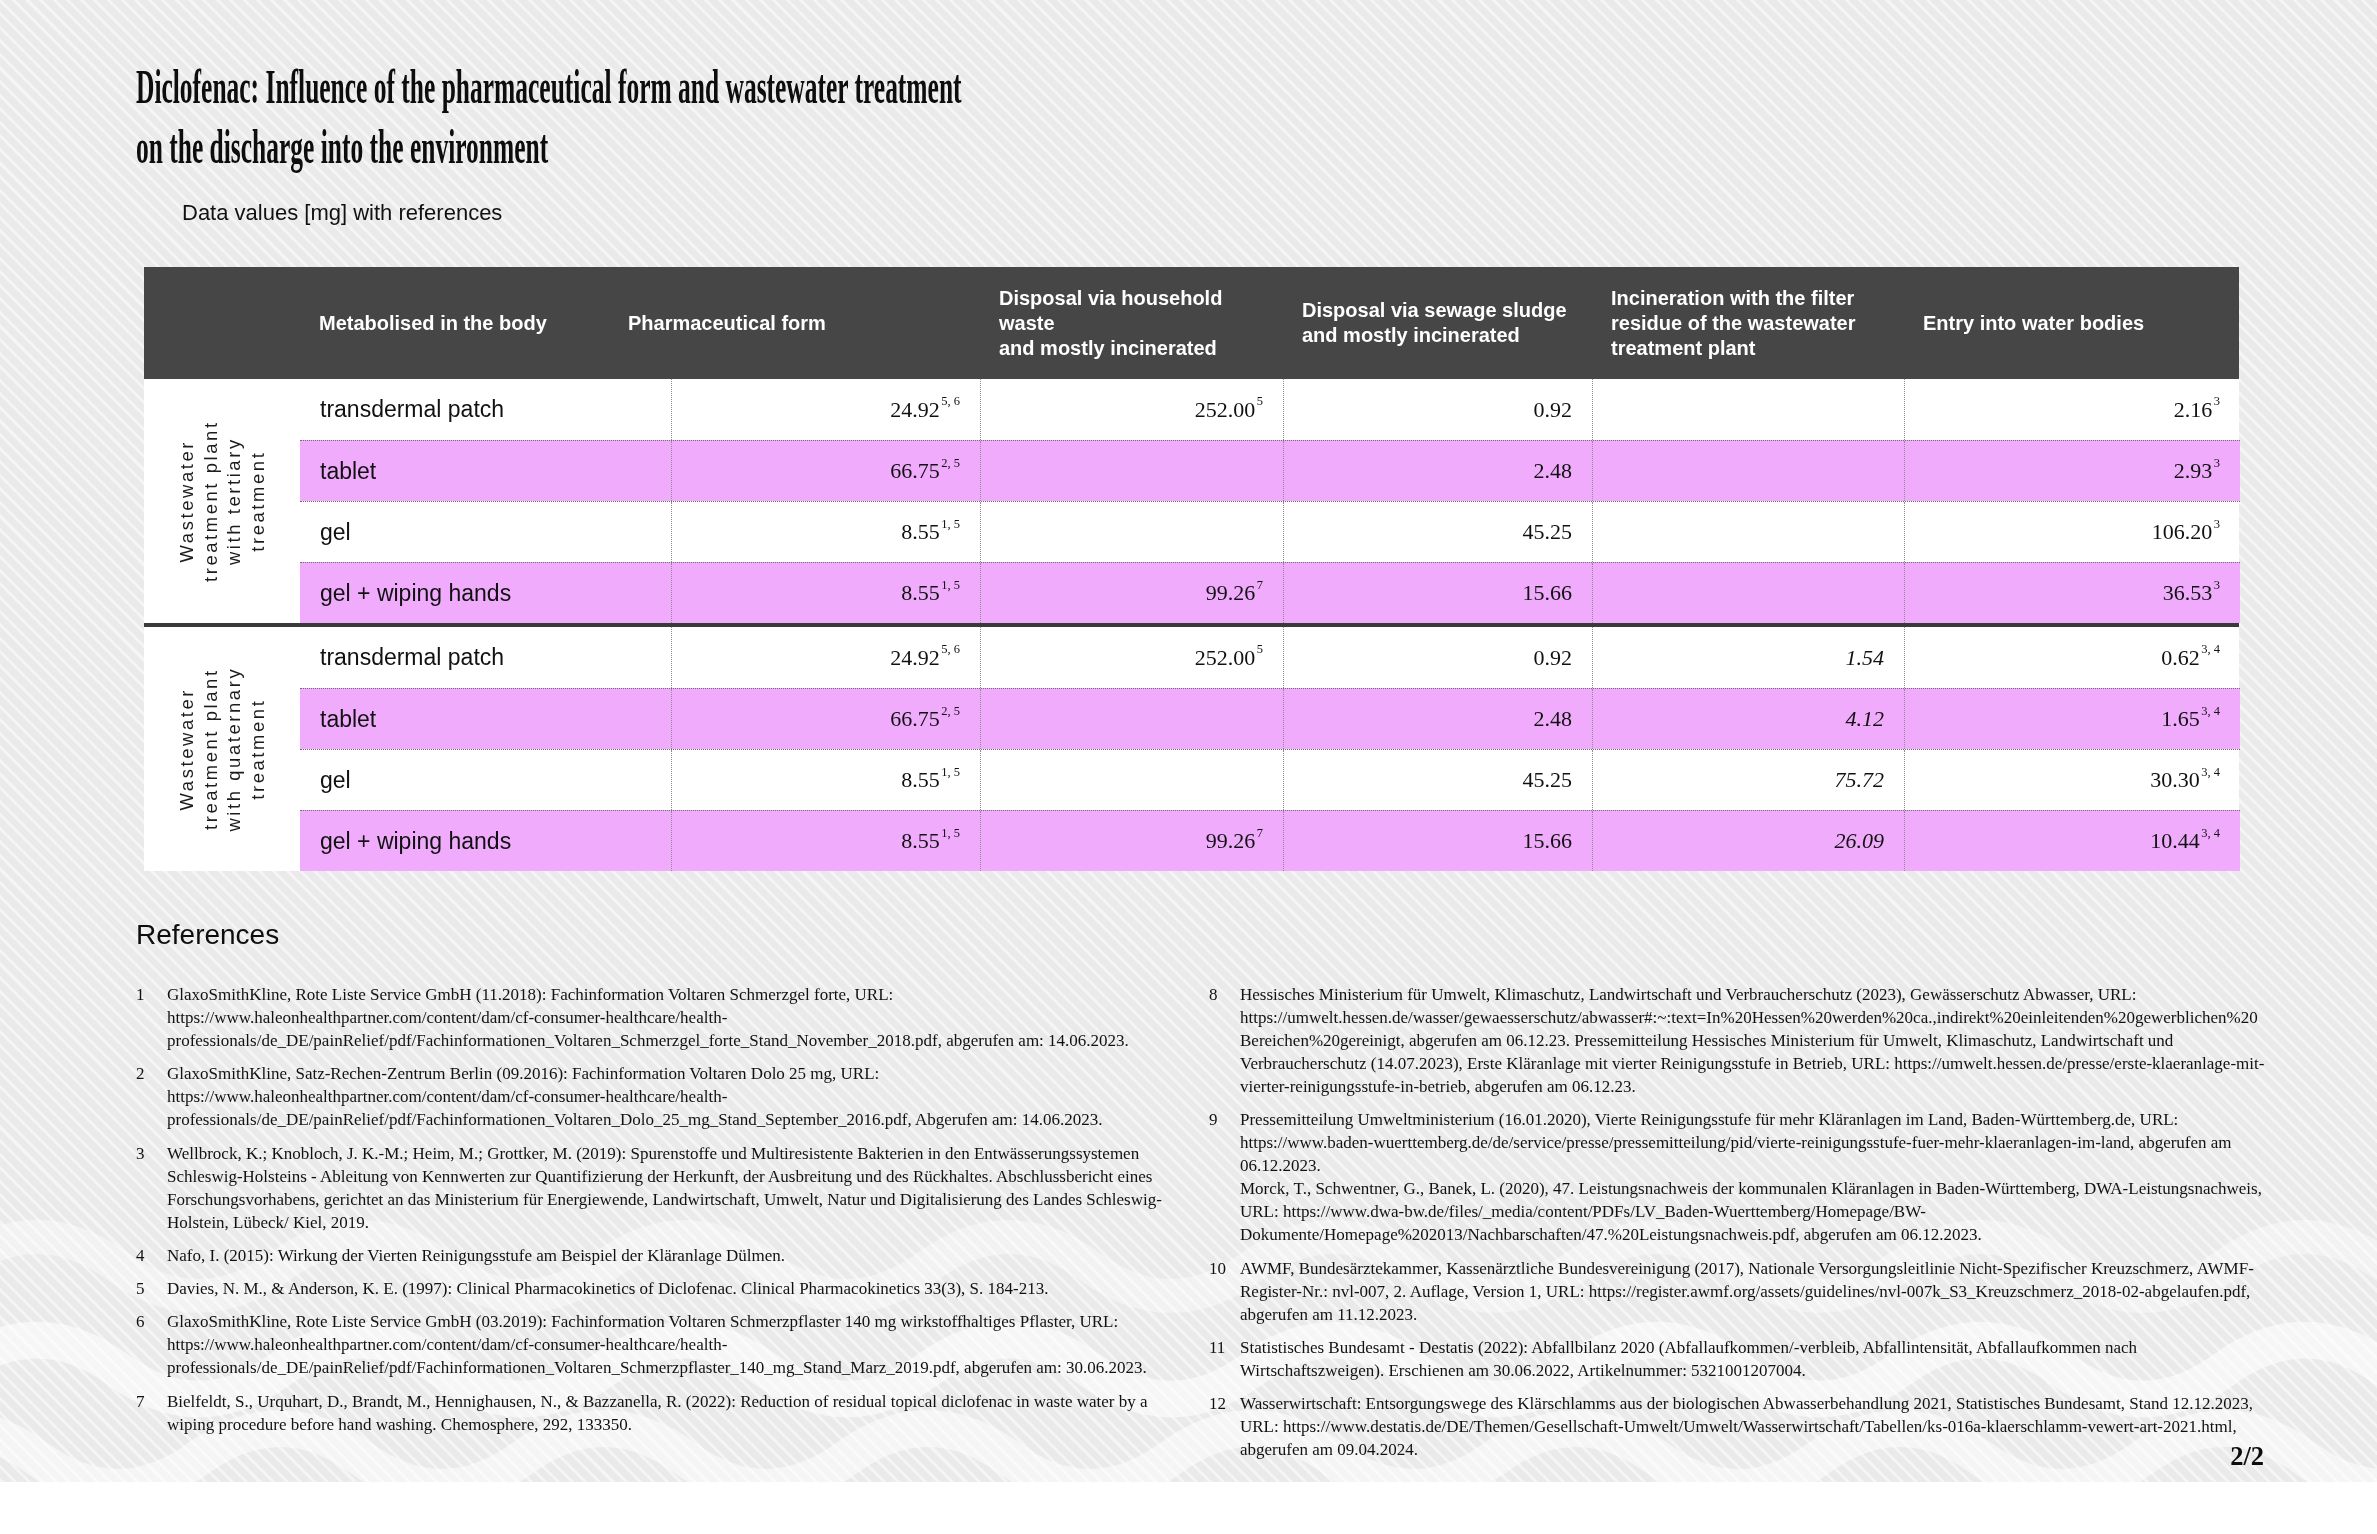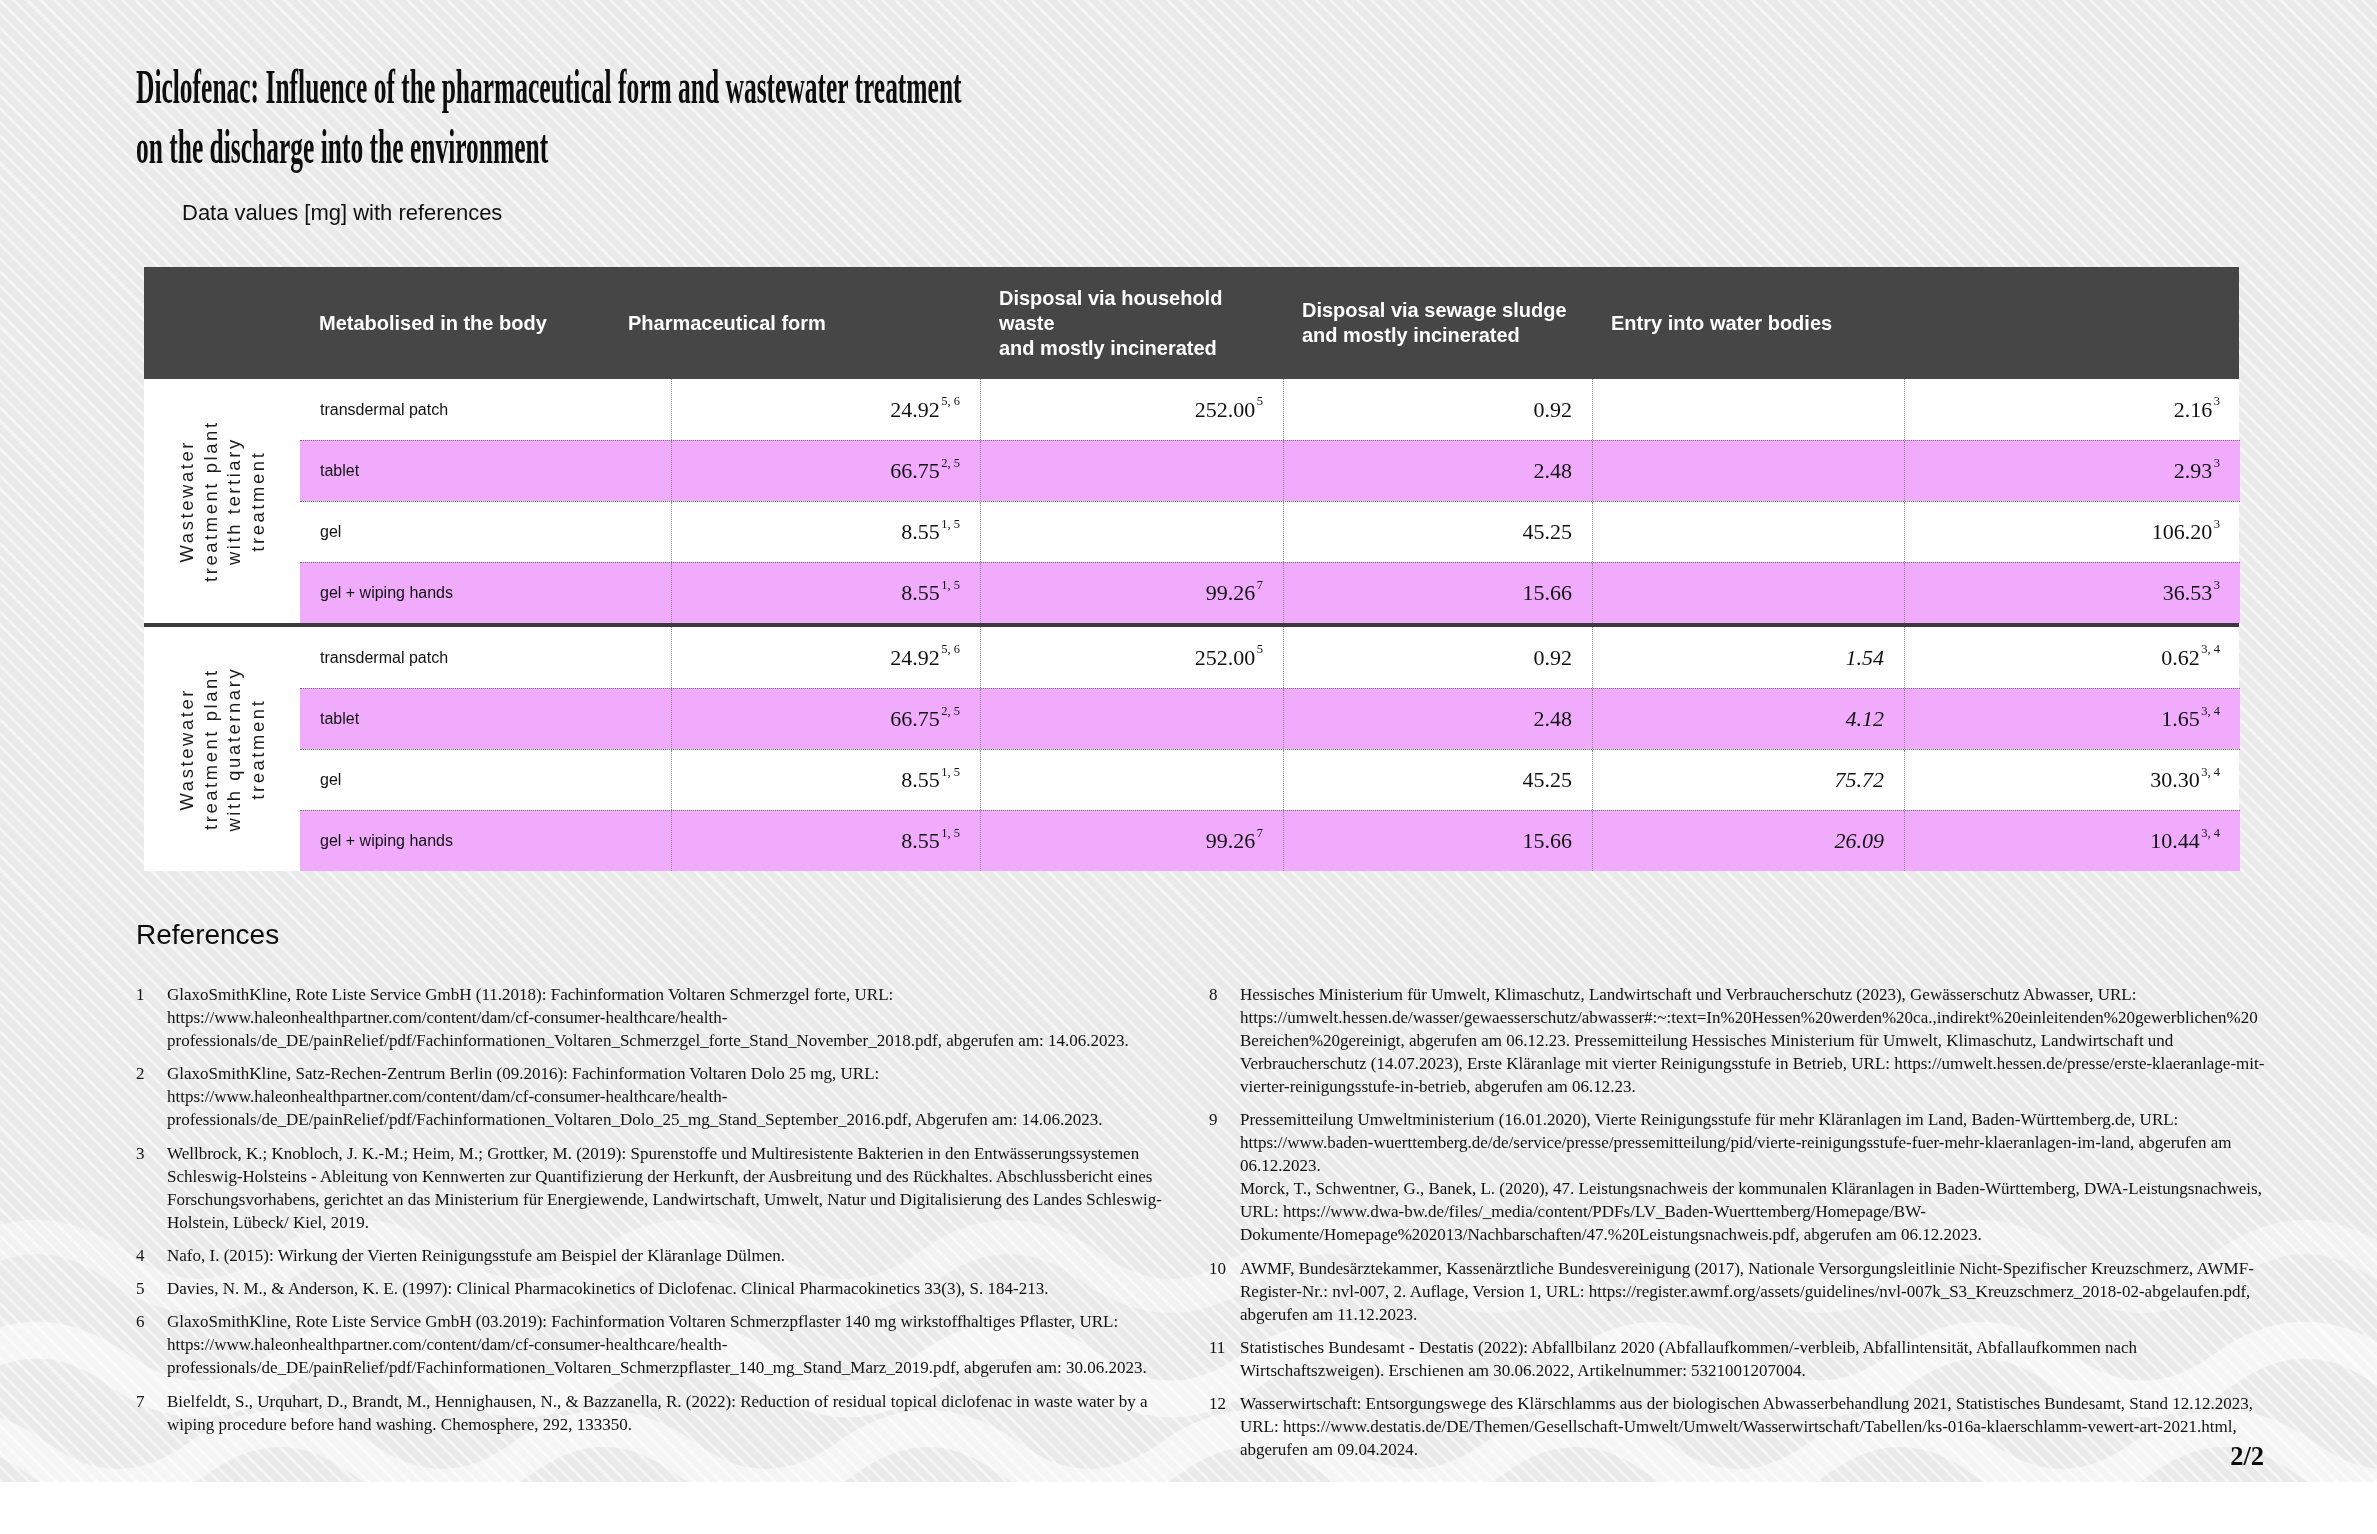--- a/index.html
+++ b/index.html
@@ -42,21 +42,21 @@
   .slabel-inner{
     transform:rotate(-90deg);width:250px;flex:none;
     text-align:center;font-size:18.4px;line-height:23.6px;letter-spacing:2.6px;
     white-space:pre-line;color:#1c1c1c;
   }
   .rows{flex:1;display:flex;flex-direction:column;}
   .trow{box-sizing:border-box;display:flex;height:61px;}
   .trow.striped{background:#f0abfc;}
   .trow + .trow{border-top:1.5px dotted #6f6f6f;}
   .c{box-sizing:border-box;display:flex;align-items:center;}
-  .c.form{width:371px;flex:none;padding-left:20px;font-size:16px;}
+  .c.form{width:371px;flex:none;padding-left:20px;font-size:23px;}
   .c.val{justify-content:flex-end;padding-right:20px;
          font-family:"Liberation Serif", serif;font-size:22px;border-left:1.5px dotted #8d8d8d;}
   .c.val sup{font-size:12.5px;position:relative;top:-8px;margin-left:1.5px;font-family:"Liberation Serif", serif;}
   .c.val.m{width:309px;flex:none;}
   .c.val.h{width:303px;flex:none;}
   .c.val.s{width:309px;flex:none;}
   .c.val.i{width:312px;flex:none;font-style:italic;}
   .c.val.e{width:336px;flex:none;}
 
   
@@ -92,20 +92,23 @@
   <div class="dtable">
 
     <div class="thead">
       <div class="hc w-label"></div>
       <div class="hc w-met">Metabolised in the body</div>
       <div class="hc w-form">Pharmaceutical form</div>
       <div class="hc w-house">Disposal via household waste
 and mostly incinerated</div>
       <div class="hc w-sludge">Disposal via sewage sludge
 and mostly incinerated</div>
+      <div class="hc w-incin">Incineration with the filter
+residue of the wastewater
+treatment plant</div>
       <div class="hc w-entry">Entry into water bodies</div>
     </div>
 
     <div class="tsection">
       <div class="slabel">
         <div class="slabel-inner">Wastewater
 treatment plant
 with tertiary
 treatment</div>
       </div>

